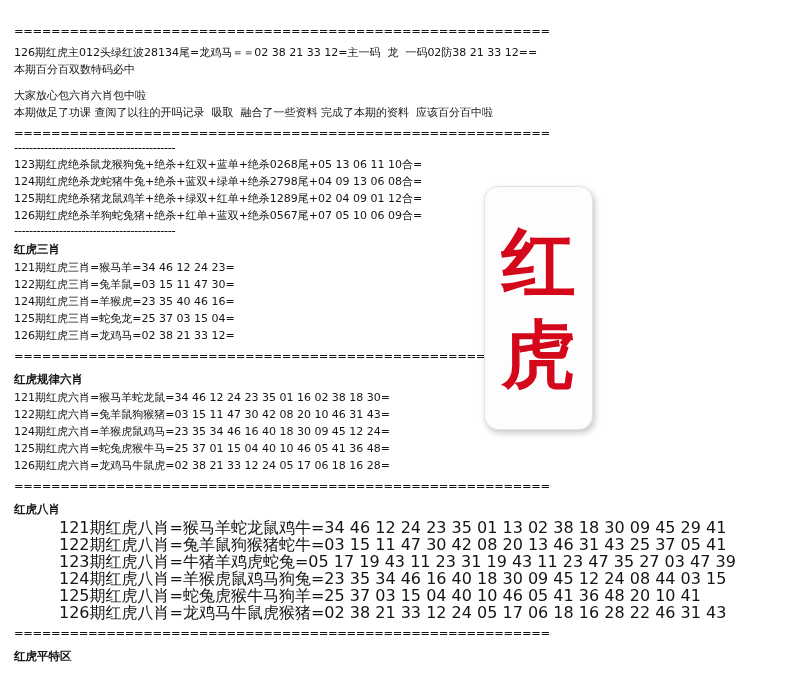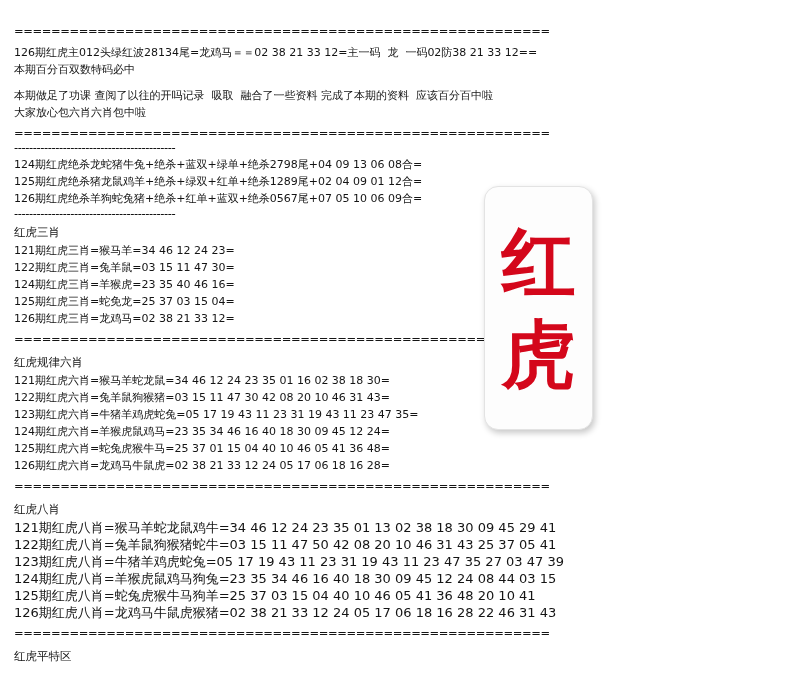--- a/index.html
+++ b/index.html
@@ -39,27 +39,27 @@
     line-height: 15px;
     color: #141414;
     white-space: pre;
     letter-spacing: -0.4px;
   }
   .head {
     font-size: 11.5px;
     line-height: 20px;
     color: #141414;
     white-space: pre;
-    font-weight: normal;
+    font-weight: bold;
   }
   .spacer-s { height: 5px; }
   .spacer-m { height: 9px; }
 
   
-  .wide .line { font-size: 13px; }
+  .wide .line { font-size: 16px; margin-left: 45px; }
 
   
   .stamp {
     position: absolute;
     left: 484px;
     top: 186px;
     width: 107px;
     height: 242px;
     background: #fdfdfd;
     border: 1px solid #e3e3e3;
@@ -84,27 +84,28 @@
 
 <div class="page">
 
   <div class="content">
 
     <div class="sep">==========================================================</div>
     <div class="spacer-s"></div>
     <div class="line">126期红虎主012头绿红波28134尾=龙鸡马＝＝02 38 21 33 12=主一码  龙  一码02防38 21 33 12==</div>
     <div class="line">本期百分百双数特码必中</div>
     <div class="spacer-m"></div>
+    <div class="line">大家放心包六肖六肖包中啦</div>
     <div class="line">本期做足了功课 查阅了以往的开吗记录  吸取  融合了一些资料 完成了本期的资料  应该百分百中啦</div>
-    <div class="line">大家放心包六肖六肖包中啦</div>
     <div class="spacer-s"></div>
     <div class="sep">==========================================================</div>
     <div class="sep">-------------------------------------------</div>
 
     <div>
+      <div class="line">123期红虎绝杀鼠龙猴狗兔+绝杀+红双+蓝单+绝杀0268尾+05 13 06 11 10合=</div>
       <div class="line">124期红虎绝杀龙蛇猪牛兔+绝杀+蓝双+绿单+绝杀2798尾+04 09 13 06 08合=</div>
       <div class="line">125期红虎绝杀猪龙鼠鸡羊+绝杀+绿双+红单+绝杀1289尾+02 04 09 01 12合=</div>
       <div class="line">126期红虎绝杀羊狗蛇兔猪+绝杀+红单+蓝双+绝杀0567尾+07 05 10 06 09合=</div>
     </div>
 
     <div class="sep">-------------------------------------------</div>
 
     <div>
       <div class="head">红虎三肖</div>
       <div class="line">121期红虎三肖=猴马羊=34 46 12 24 23=</div>
@@ -115,34 +116,33 @@
     </div>
 
     <div class="spacer-s"></div>
     <div class="sep">==========================================================</div>
     <div class="spacer-s"></div>
 
     <div>
       <div class="head">红虎规律六肖</div>
       <div class="line">121期红虎六肖=猴马羊蛇龙鼠=34 46 12 24 23 35 01 16 02 38 18 30=</div>
       <div class="line">122期红虎六肖=兔羊鼠狗猴猪=03 15 11 47 30 42 08 20 10 46 31 43=</div>
-      <div class="line">123期红虎六肖=牛猪羊鸡虎蛇兔=05 17 19 43 11 23 31 19 43 11 23 47 35=</div>
       <div class="line">124期红虎六肖=羊猴虎鼠鸡马=23 35 34 46 16 40 18 30 09 45 12 24=</div>
       <div class="line">125期红虎六肖=蛇兔虎猴牛马=25 37 01 15 04 40 10 46 05 41 36 48=</div>
       <div class="line">126期红虎六肖=龙鸡马牛鼠虎=02 38 21 33 12 24 05 17 06 18 16 28=</div>
     </div>
 
     <div class="spacer-s"></div>
     <div class="sep">==========================================================</div>
     <div class="spacer-s"></div>
 
     <div class="wide">
       <div class="head">红虎八肖</div>
       <div class="line">121期红虎八肖=猴马羊蛇龙鼠鸡牛=34 46 12 24 23 35 01 13 02 38 18 30 09 45 29 41</div>
-      <div class="line">122期红虎八肖=兔羊鼠狗猴猪蛇牛=03 15 11 47 50 42 08 20 10 46 31 43 25 37 05 41</div>
+      <div class="line">122期红虎八肖=兔羊鼠狗猴猪蛇牛=03 15 11 47 30 42 08 20 13 46 31 43 25 37 05 41</div>
       <div class="line">123期红虎八肖=牛猪羊鸡虎蛇兔=05 17 19 43 11 23 31 19 43 11 23 47 35 27 03 47 39</div>
       <div class="line">124期红虎八肖=羊猴虎鼠鸡马狗兔=23 35 34 46 16 40 18 30 09 45 12 24 08 44 03 15</div>
       <div class="line">125期红虎八肖=蛇兔虎猴牛马狗羊=25 37 03 15 04 40 10 46 05 41 36 48 20 10 41</div>
       <div class="line">126期红虎八肖=龙鸡马牛鼠虎猴猪=02 38 21 33 12 24 05 17 06 18 16 28 22 46 31 43</div>
     </div>
 
     <div class="spacer-s"></div>
     <div class="sep">==========================================================</div>
     <div class="spacer-s"></div>
 

